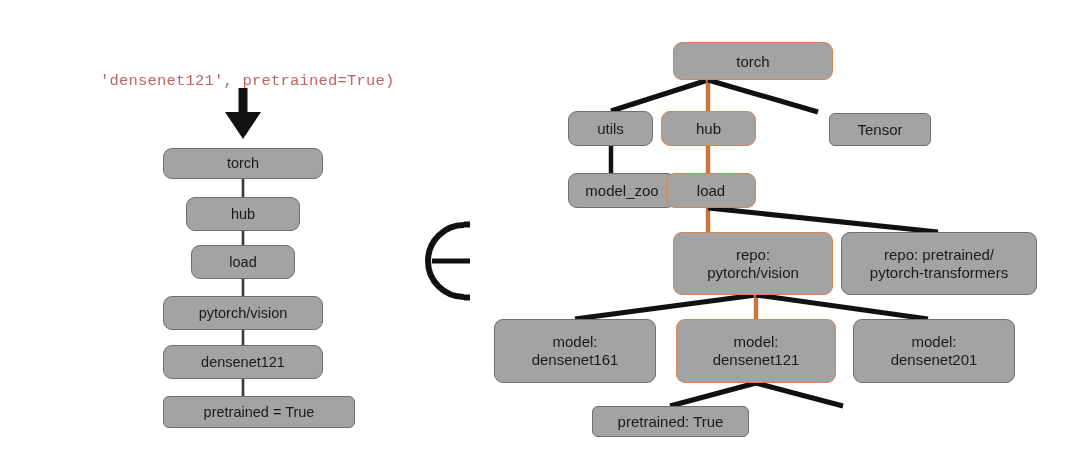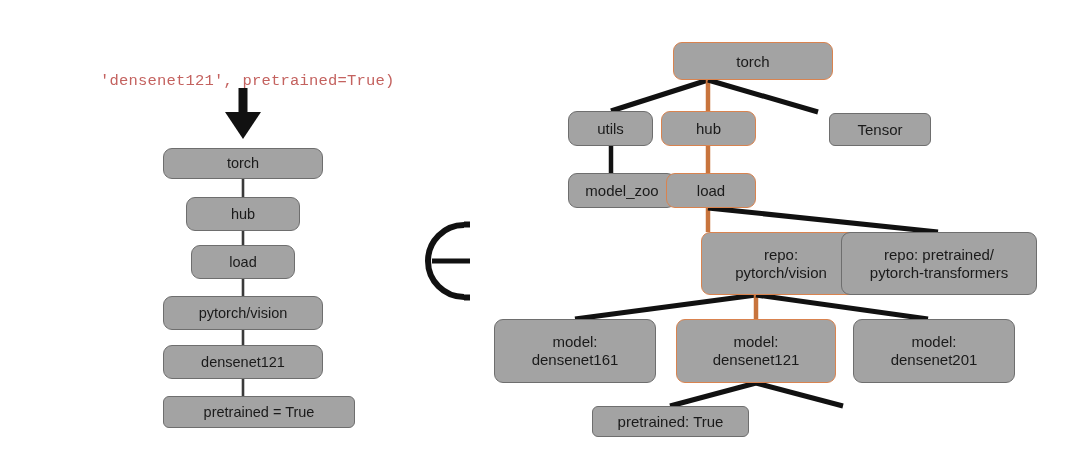--- a/index.html
+++ b/index.html
@@ -169,21 +169,21 @@
   </div>
 
   <div class="node" style="left:568px; top:173px; width:108px; height:35px;">
     <span>model_zoo</span>
   </div>
 
   <div class="node orange" style="left:666px; top:173px; width:90px; height:35px;">
     <span>load</span>
   </div>
 
-  <div class="node orange two-line" style="left:673px; top:232px; width:160px; height:63px; white-space:pre-line;margin-left:28px;">
+  <div class="node orange two-line" style="left:673px; top:232px; width:160px; height:63px; white-space:pre-line;">
     <span>repo:
 pytorch/vision</span>
   </div>
 
   <div class="node two-line" style="left:841px; top:232px; width:196px; height:63px; white-space:pre-line;">
     <span>repo: pretrained/
 pytorch-transformers</span>
   </div>
 
   <div class="node two-line" style="left:494px; top:319px; width:162px; height:64px; white-space:pre-line;">

